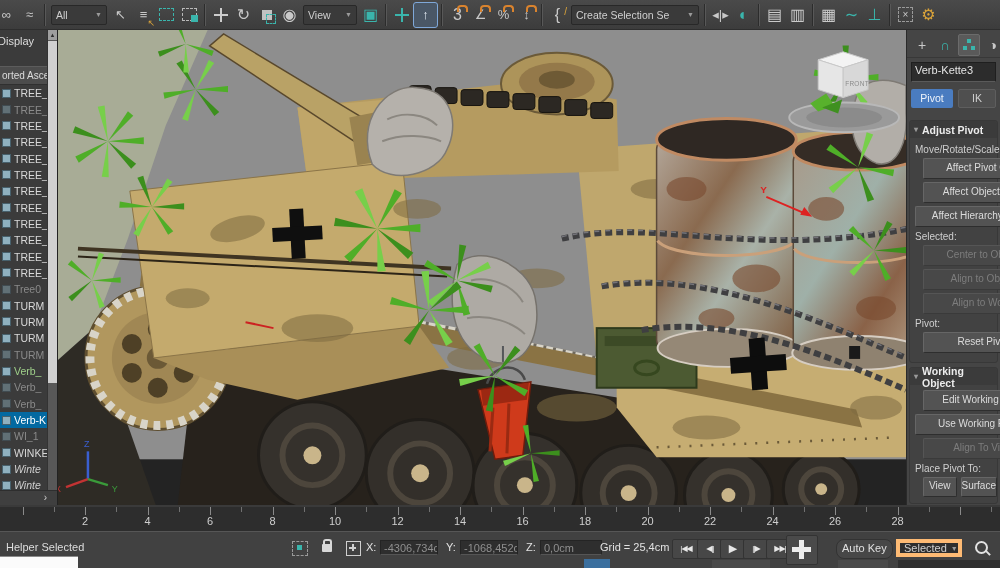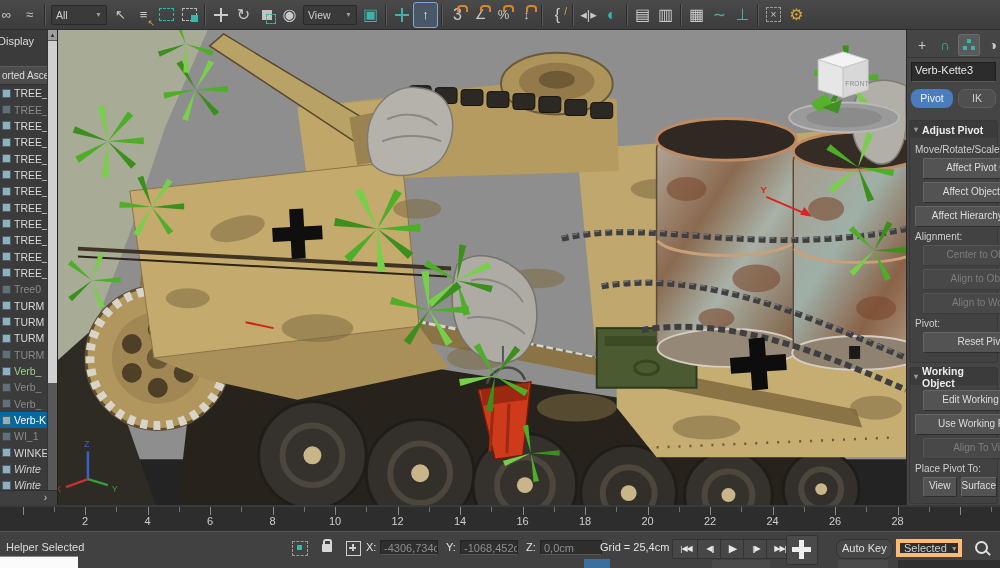--- a/index.html
+++ b/index.html
@@ -80,23 +80,23 @@
   .cp-tab.teal{color:#3ab5ac;}
   .cp-tab.sel{background:#5a5a5a;border:1px solid #6b6b6b;border-radius:2px;}
   .h-ico{position:relative;width:12px;height:11px;}
   .h-ico::before{content:"";position:absolute;top:0;left:4px;width:4px;height:4px;background:#3ab5ac;}
   .h-ico::after{content:"";position:absolute;bottom:0;left:0;width:4px;height:4px;background:#3ab5ac;
     box-shadow:8px 0 0 #3ab5ac;}
   .cp-name{margin:4px 4px 2px;height:16px;background:#2c2c2c;border:1px solid #1f1f1f;border-bottom-color:#5a5a5a;
     color:#e4e4e4;font-size:11px;padding:1px 3px;white-space:nowrap;flex:0 0 16px;}
   .cp-mode{display:flex;gap:5px;margin:5px 4px 8px;flex:0 0 19px;}
   .btn-pivot{flex:0 0 42px;height:19px;line-height:19px;text-align:center;background:#4a7cc0;color:#eef3fa;
-    border-radius:8px;font-size:10.5px;}
+    border-radius:2px;font-size:10.5px;}
   .btn-ik{flex:1;height:19px;line-height:17px;text-align:center;background:#4f4f4f;border:1px solid #5e5e5e;
-    box-sizing:border-box;border-radius:7px;color:#d0d0d0;font-size:10.5px;}
+    box-sizing:border-box;border-radius:2px;color:#d0d0d0;font-size:10.5px;}
   .rollout{margin:4px 2px 0;background:#424242;border:1px solid #383838;border-radius:3px;flex:0 0 auto;}
   .ro-hdr{height:17px;display:flex;align-items:center;gap:4px;padding:0 4px;background:#3b3b3b;
     font-weight:bold;font-size:10.5px;color:#ececec;border-radius:3px 3px 0 0;}
   .ro-arrow{color:#999;font-size:8px;}
   .ro-body{padding:2px 0 6px 5px;}
   .cp-label{font-size:10px;color:#cfcfcf;margin:4px 0 2px;white-space:nowrap;}
   .cp-btn{display:block;width:118px;height:19px;line-height:17px;text-align:center;background:#535353;
     border:1px solid;border-color:#666 #2e2e2e #2e2e2e #666;border-radius:2px;color:#dcdcdc;font-size:10px;
     margin:3px 0 3px 8px;white-space:nowrap;}
   .cp-btn.wide{margin-left:0;width:126px;}
@@ -210,20 +210,24 @@
     <span class="tb-btn magnet">
         <span class="g">%</span>
       </span>
     <span class="tb-btn magnet">
         <span class="g">↕</span>
       </span>
     <span class="tb-sep"></span>
     <span class="tb-btn big i-sets">
         <span class="g">{</span>
       </span>
+    <div class="tb-dd" style="width:128px">
+      <span>Create Selection Se</span>
+      <span class="dd-ar">▼</span>
+    </div>
     <span class="tb-sep"></span>
     <span class="tb-btn">
         <span class="g">◂|▸</span>
       </span>
     <span class="tb-btn big teal">
         <span class="g">◐</span>
       </span>
     <span class="tb-sep"></span>
     <span class="tb-btn big">
         <span class="g">▤</span>
@@ -682,21 +686,21 @@
       <div class="rollout">
         <div class="ro-hdr">
           <span class="ro-arrow">▾</span>
           <span>Adjust Pivot</span>
         </div>
         <div class="ro-body">
           <div class="cp-label">Move/Rotate/Scale:</div>
           <div class="cp-btn">Affect Pivot Only</div>
           <div class="cp-btn">Affect Object Only</div>
           <div class="cp-btn wide">Affect Hierarchy Only</div>
-          <div class="cp-label">Alignment:</div>
+          <div class="cp-label">Selected:</div>
           <div class="cp-btn disabled">Center to Object</div>
           <div class="cp-btn disabled">Align to Object</div>
           <div class="cp-btn disabled">Align to World</div>
           <div class="cp-label">Pivot:</div>
           <div class="cp-btn">Reset Pivot</div>
         </div>
       </div>
 
       <div class="rollout">
         <div class="ro-hdr">

